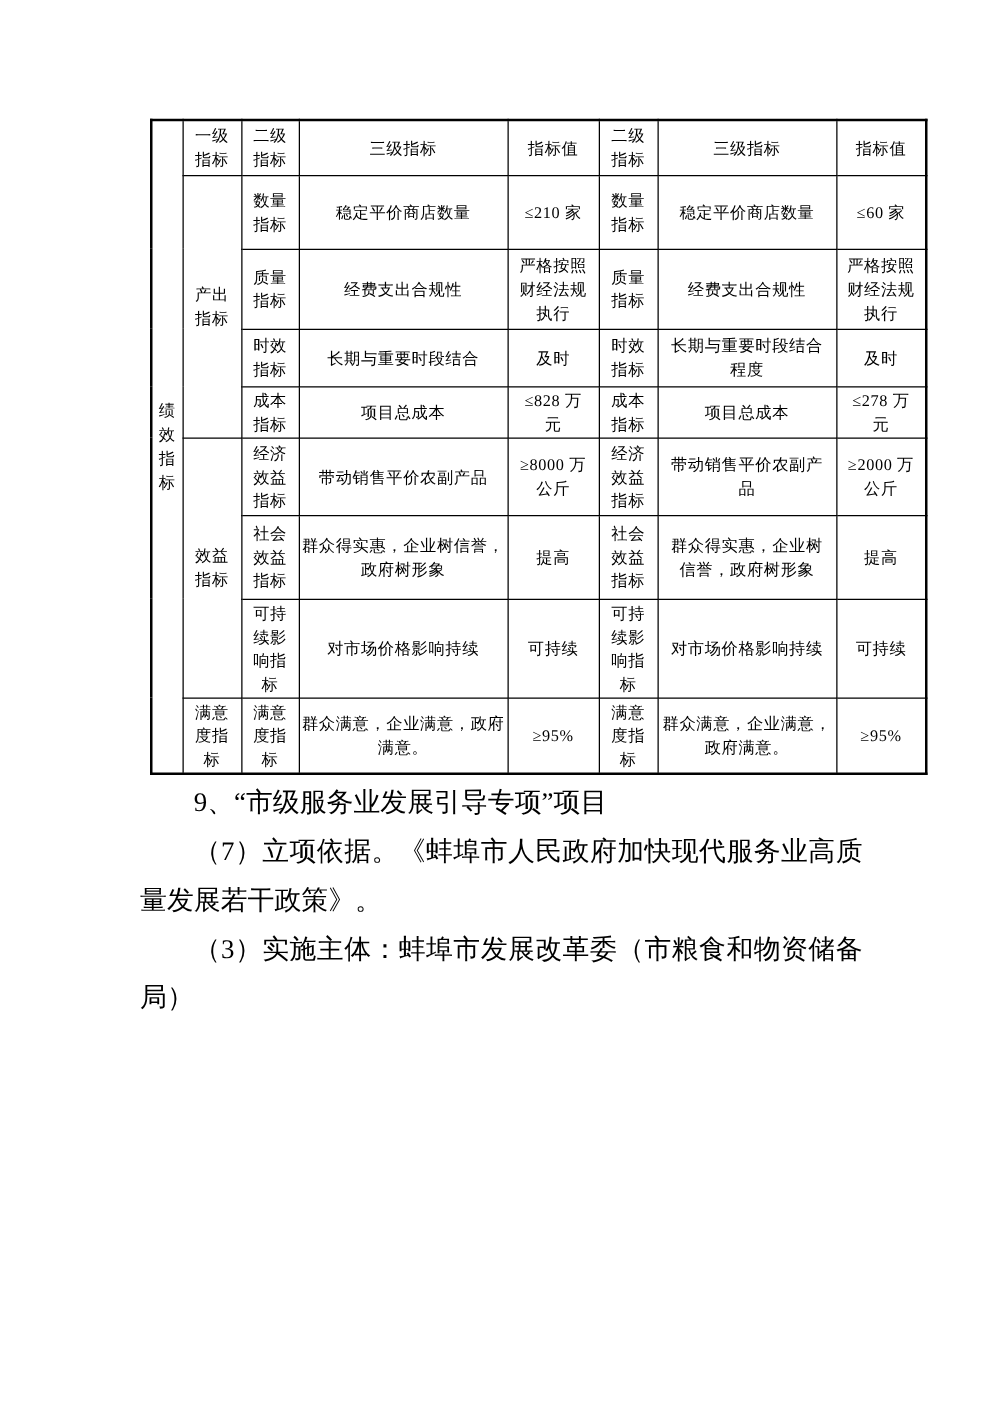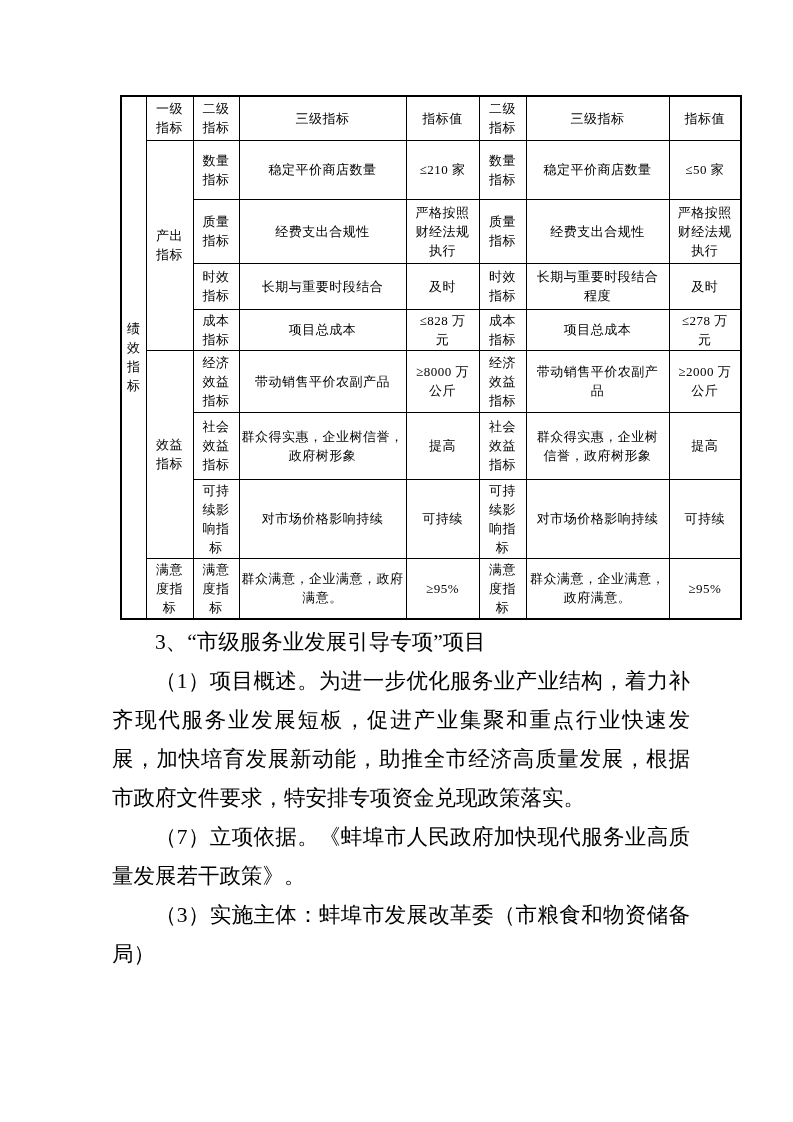--- a/index.html
+++ b/index.html
@@ -95,21 +95,21 @@
       <tr class="r1">
         <td rowspan="4">产出
 指标</td>
         <td>数量
 指标</td>
         <td>稳定平价商店数量</td>
         <td>≤210 家</td>
         <td>数量
 指标</td>
         <td>稳定平价商店数量</td>
-        <td>≤50 家</td>
+        <td>≤60 家</td>
       </tr>
       <tr class="r2">
         <td>质量
 指标</td>
         <td>经费支出合规性</td>
         <td>严格按照
 财经法规
 执行</td>
         <td>质量
 指标</td>
@@ -200,19 +200,18 @@
 度指
 标</td>
         <td>群众满意，企业满意，
 政府满意。</td>
         <td>≥95%</td>
       </tr>
     </tbody>
   </table>
 
   <div class="body-text">
-    <p>3、“市级服务业发展引导专项”项目</p>
-    <p>（1）项目概述。为进一步优化服务业产业结构，着力补齐现代服务业发展短板，促进产业集聚和重点行业快速发展，加快培育发展新动能，助推全市经济高质量发展，根据市政府文件要求，特安排专项资金兑现政策落实。</p>
+    <p>9、“市级服务业发展引导专项”项目</p>
     <p>（7）立项依据。《蚌埠市人民政府加快现代服务业高质量发展若干政策》。</p>
     <p>（3）实施主体：蚌埠市发展改革委（市粮食和物资储备局）</p>
   </div>
 
 </div>
 
 </body></html>

